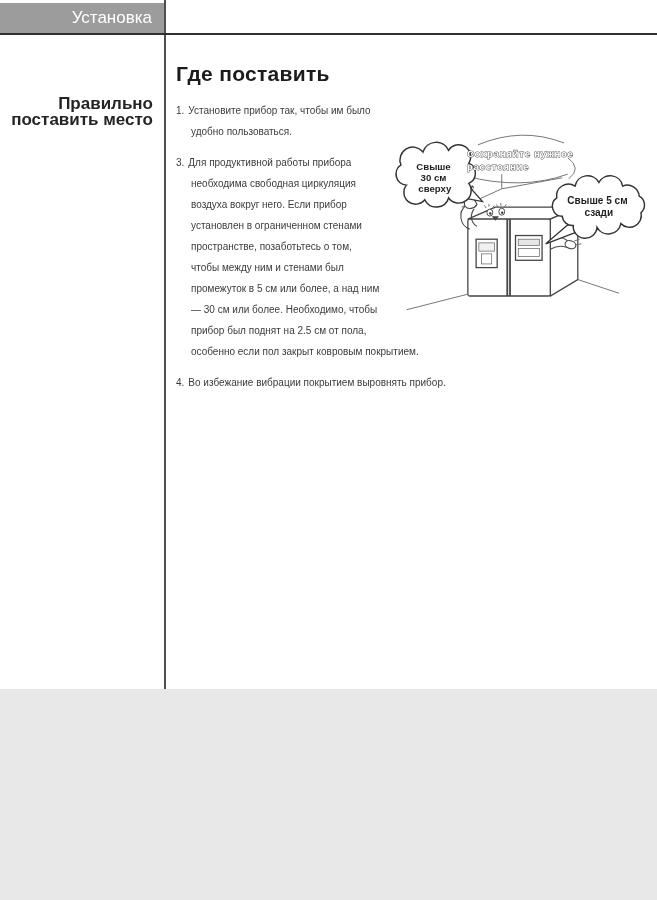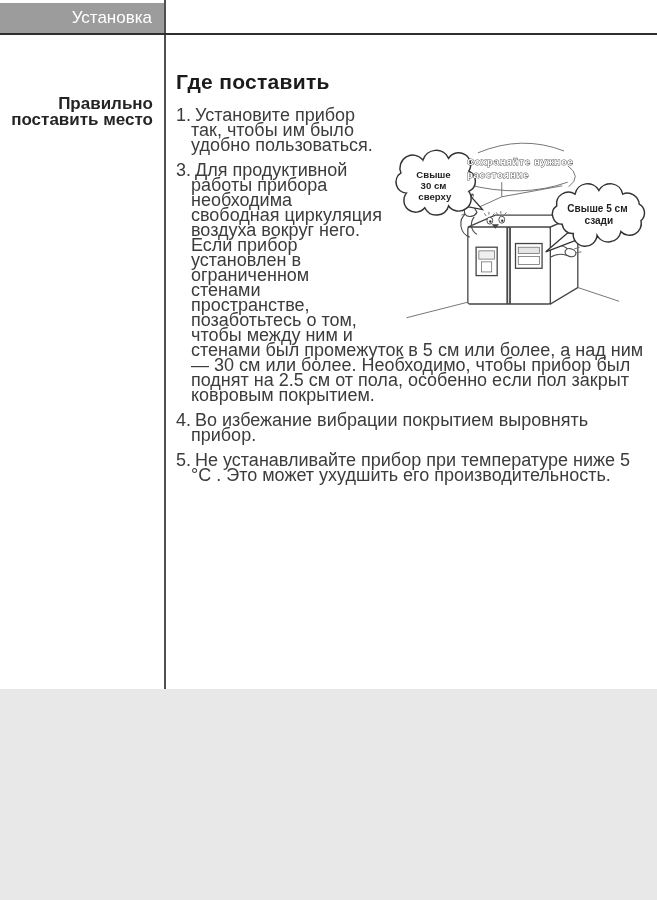--- a/index.html
+++ b/index.html
@@ -14,25 +14,25 @@
     background:#9c9c9c; color:#ffffff; font-size:17px; line-height:30px;
     text-align:right; padding-right:12px; box-sizing:border-box;
   }
   .hrule { position:absolute; left:0; top:33px; width:657px; height:2px; background:#2e2e2e; }
   .sidebar-label {
     position:absolute; left:0; top:96px; width:153px; text-align:right;
     font-weight:bold; font-size:17px; line-height:16px; color:#242424;
   }
   .main { position:absolute; left:176px; top:58px; width:478px; color:#3c3c3c; }
   .doc-title {
-    font-size:21px; font-weight:bold; color:#1b1b1b; margin:12px 0 14px 0; letter-spacing:0.3px;
+    font-size:21px; font-weight:bold; color:#1b1b1b; margin:4px 0 14px 0; letter-spacing:0.3px;
   }
   .figure { float:right; width:266px; height:197px; margin:21px 0 6px 6px; }
   .figure svg { display:block; }
-  .list { margin:0; padding:0; list-style:none; font-size:18px; line-height:15px; }
+  .list { margin:0; padding:0; list-style:none; font-size:10px; line-height:21px; }
   .list li { margin:0 0 10px 0; padding-left:15px; text-indent:-15px; }
   .list .num { margin-right:4px; }
   .page-num {
     position:absolute; left:150px; top:840px; width:25px; height:23px;
     border-radius:50%;
     background:radial-gradient(circle at 35% 30%, #6d6d6d, #101010 72%);
     color:#ffffff; font-size:12px; font-weight:bold; text-align:center; line-height:23px;
     box-shadow:0 0 0 2px #ffffff;
   }
   
@@ -148,19 +148,18 @@
           <path class="lineart-thin" d="M 20 206 L 87 189"></path>
           <path class="lineart-thin" d="M 207 173 L 252 188"></path>
         </g>
       </svg>
     </div>
 
     <ol class="list">
       <li><span class="num">1.</span><span>Установите прибор так, чтобы им было удобно пользоваться.</span></li>
       <li><span class="num">3.</span><span>Для продуктивной работы прибора необходима свободная циркуляция воздуха вокруг него. Если прибор установлен в ограниченном стенами пространстве, позаботьтесь о том, чтобы между ним и стенами был промежуток в 5 см или более, а над ним — 30 см или более. Необходимо, чтобы прибор был поднят на 2.5 см от пола, особенно если пол закрыт ковровым покрытием.</span></li>
       <li><span class="num">4.</span><span>Во избежание вибрации покрытием выровнять прибор.</span></li>
-      <li><span class="num">5.</span><span>Не устанавливайте прибор при температуре ниже 5 °C . Это может ухудшить его производительность.</span></li>
     </ol>
   </div>
 
   <div class="page-num">31</div>
 
 </div>
 
 </body></html>

